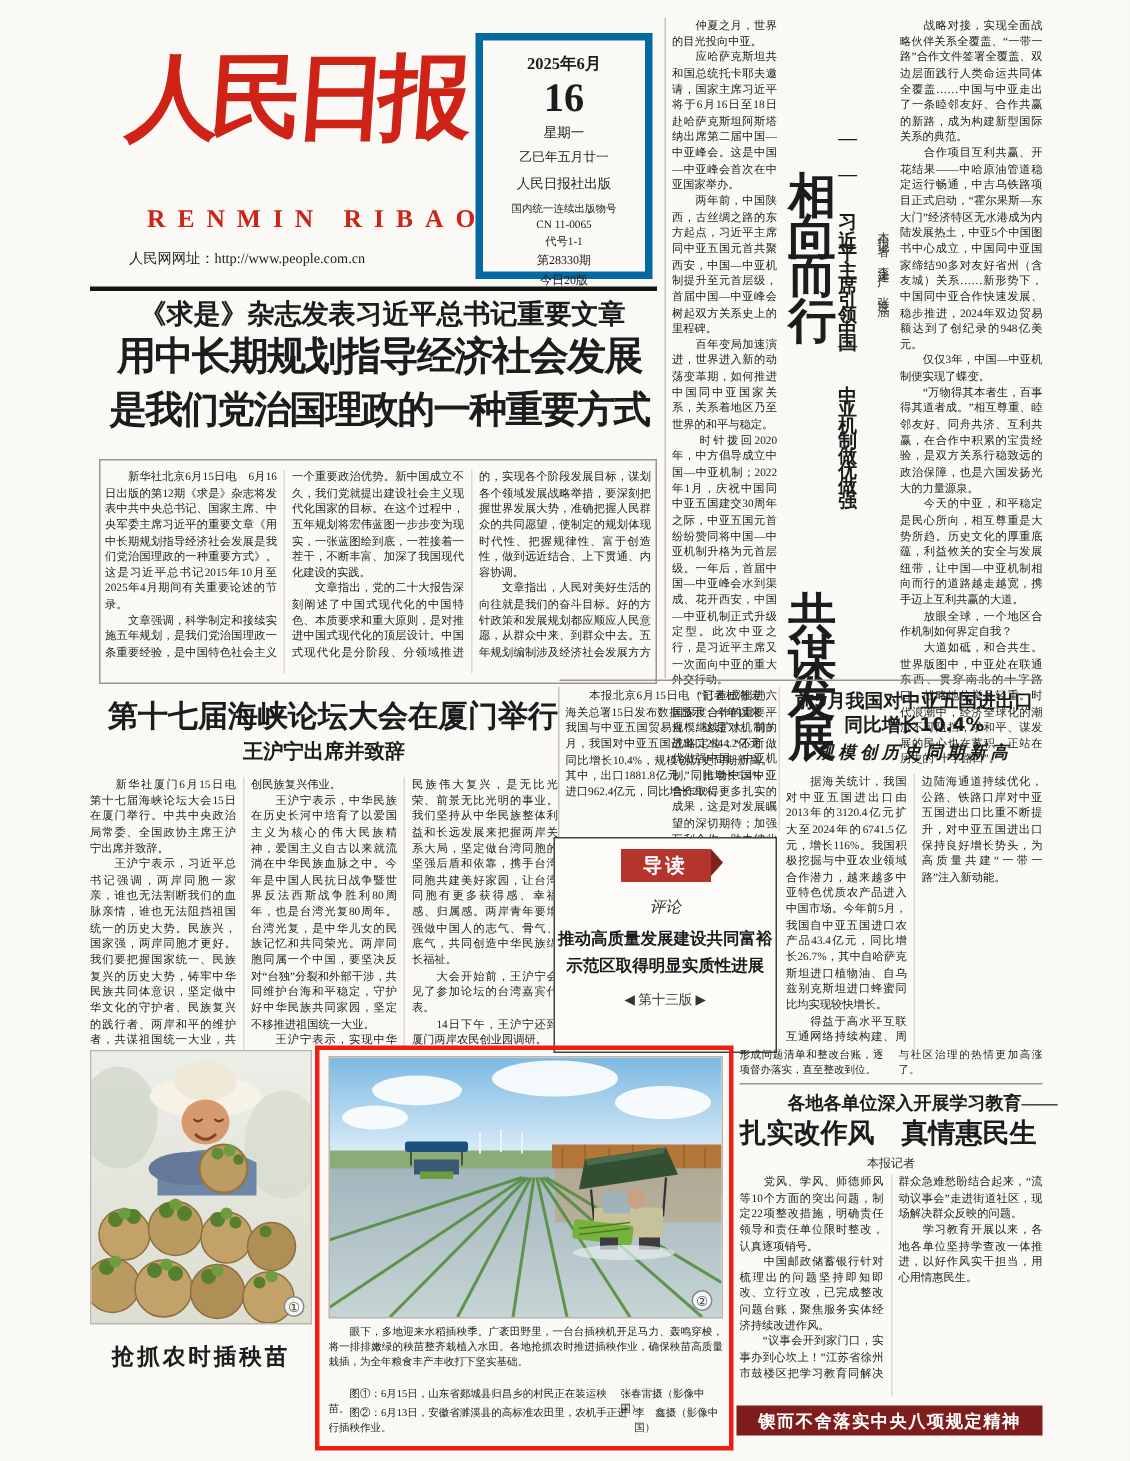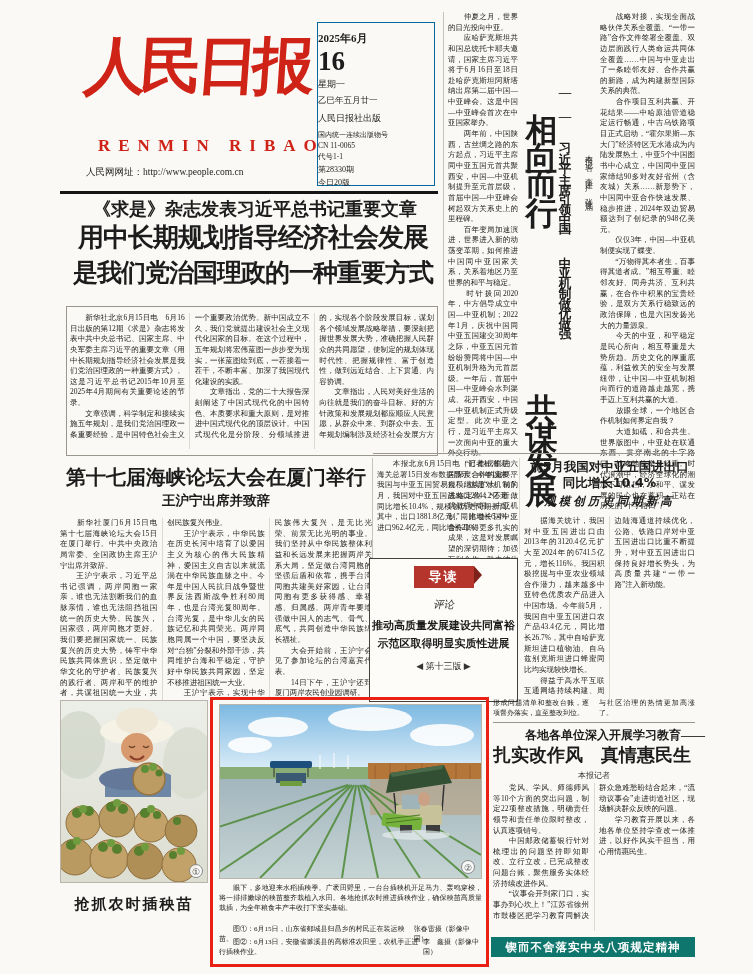--- a/index.html
+++ b/index.html
@@ -19,21 +19,21 @@
 </style>
 </head>
 <body>
 
 <div id="page">
 
   <div class="abs" style="left:84px;top:22px;width:232px;height:104px;font-size:62px;font-weight:bold;line-height:1.45;letter-spacing:-6px;color:#cf2318;transform:skewX(-4deg);">人民日报</div>
   <div class="abs" style="left:98px;top:136px;font-size:17px;font-weight:bold;letter-spacing:8px;color:#cf2318;">RENMIN RIBAO</div>
   <div class="abs" style="left:86px;top:166px;font-size:9.5px;color:#222;">人民网网址：http://www.people.com.cn</div>
 
-  <div class="abs" style="left:317px;top:22px;width:118px;height:164px;border:1px solid #0369a1;box-sizing:border-box;text-align:left;">
+  <div class="abs" style="left:317px;top:22px;width:118px;height:164px;border:5px solid #0369a1;box-sizing:border-box;text-align:center;">
     <div style="margin-top:8px;font-size:11px;font-weight:bold;">2025年6月</div>
     <div style="font-size:27px;font-weight:bold;line-height:1.15;">16</div>
     <div style="font-size:9px;margin-top:1px;">星期一</div>
     <div style="font-size:8.5px;margin-top:4px;">乙巳年五月廿一</div>
     <div style="font-size:9px;margin-top:5px;">人民日报社出版</div>
     <div style="font-size:7px;margin-top:5px;">国内统一连续出版物号</div>
     <div style="font-size:7.5px;margin-top:1px;">CN 11-0065</div>
     <div style="font-size:7.5px;margin-top:2px;">代号1-1</div>
     <div style="font-size:8px;margin-top:2px;">第28330期</div>
     <div style="font-size:8px;margin-top:2px;">今日20版</div>
@@ -67,21 +67,21 @@
   <div class="abs vtext" style="left:582px;top:148px;height:190px;font-size:8px;letter-spacing:3px;color:#333;">本报记者　李建广　张世涵</div>
 
   <div class="abs body-text" style="left:600px;top:12px;width:95px;height:686px;">　　战略对接，实现全面战略伙伴关系全覆盖、“一带一路”合作文件签署全覆盖、双边层面践行人类命运共同体全覆盖……中国与中亚走出了一条睦邻友好、合作共赢的新路，成为构建新型国际关系的典范。
 　　合作项目互利共赢、开花结果——中哈原油管道稳定运行畅通，中吉乌铁路项目正式启动，“霍尔果斯—东大门”经济特区无水港成为内陆发展热土，中亚5个中国图书中心成立，中国同中亚国家缔结90多对友好省州（含友城）关系……新形势下，中国同中亚合作快速发展、稳步推进，2024年双边贸易额达到了创纪录的948亿美元。
 　　仅仅3年，中国—中亚机制便实现了蝶变。
 　　“万物得其本者生，百事得其道者成。”相互尊重、睦邻友好、同舟共济、互利共赢，在合作中积累的宝贵经验，是双方关系行稳致远的政治保障，也是六国发扬光大的力量源泉。
 　　今天的中亚，和平稳定是民心所向，相互尊重是大势所趋。历史文化的厚重底蕴，利益攸关的安全与发展纽带，让中国—中亚机制相向而行的道路越走越宽，携手迈上互利共赢的大道。
 　　放眼全球，一个地区合作机制如何界定自我？
 　　大道如砥，和合共生。世界版图中，中亚处在联通东西、贯穿南北的十字路口，战略地位举足轻重。时代浪潮中，经济全球化的潮流不可阻挡，求和平、谋发展的民心也在蓄积，正站在历史的“十字路口”。</div>
 
-  <div class="abs center sans" style="left:60px;top:464px;width:312px;font-size:20px;font-weight:bold;">第十七届海峡论坛大会在厦门举行</div>
+  <div class="abs center sans" style="left:60px;top:464px;width:312px;font-size:20px;font-weight:bold;text-align:right;">第十七届海峡论坛大会在厦门举行</div>
   <div class="abs center" style="left:60px;top:492px;width:312px;font-size:13.5px;font-weight:bold;">王沪宁出席并致辞</div>
   <div class="abs body-text cols3" style="left:60px;top:518px;width:312px;height:182px;">　　新华社厦门6月15日电　第十七届海峡论坛大会15日在厦门举行。中共中央政治局常委、全国政协主席王沪宁出席并致辞。
 　　王沪宁表示，习近平总书记强调，两岸同胞一家亲，谁也无法割断我们的血脉亲情，谁也无法阻挡祖国统一的历史大势。民族兴，国家强，两岸同胞才更好。我们要把握国家统一、民族复兴的历史大势，铸牢中华民族共同体意识，坚定做中华文化的守护者、民族复兴的践行者、两岸和平的维护者，共谋祖国统一大业，共创民族复兴伟业。
 　　王沪宁表示，中华民族在历史长河中培育了以爱国主义为核心的伟大民族精神，爱国主义自古以来就流淌在中华民族血脉之中。今年是中国人民抗日战争暨世界反法西斯战争胜利80周年，也是台湾光复80周年。台湾光复，是中华儿女的民族记忆和共同荣光。两岸同胞同属一个中国，要坚决反对“台独”分裂和外部干涉，共同维护台海和平稳定，守护好中华民族共同家园，坚定不移推进祖国统一大业。
 　　王沪宁表示，实现中华民族伟大复兴，是无比光荣、前景无比光明的事业。我们坚持从中华民族整体利益和长远发展来把握两岸关系大局，坚定做台湾同胞的坚强后盾和依靠，携手台湾同胞共建美好家园，让台湾同胞有更多获得感、幸福感、归属感。两岸青年要增强做中国人的志气、骨气、底气，共同创造中华民族绵长福祉。
 　　大会开始前，王沪宁会见了参加论坛的台湾嘉宾代表。
 　　14日下午，王沪宁还到厦门两岸农民创业园调研。</div>
 
   <div class="abs hrule" style="left:373px;top:453px;width:322px;"></div>
   <div class="abs vrule" style="left:372px;top:458px;height:244px;"></div>
@@ -261,15 +261,15 @@
   <div class="abs hrule" style="left:493px;top:722px;width:202px;"></div>
 
   <div class="abs" style="left:493px;top:727px;width:202px;font-size:12px;font-weight:bold;margin-left:32px;">各地各单位深入开展学习教育——</div>
   <div class="abs sans" style="left:493px;top:743px;width:202px;font-size:18px;font-weight:bold;">扎实改作风　真情惠民生</div>
   <div class="abs center" style="left:493px;top:770px;width:202px;font-size:8px;color:#333;">本报记者</div>
   <div class="abs body-text cols2" style="left:493px;top:783px;width:202px;height:148px;">　　党风、学风、师德师风等10个方面的突出问题，制定22项整改措施，明确责任领导和责任单位限时整改，认真逐项销号。
 　　中国邮政储蓄银行针对梳理出的问题坚持即知即改、立行立改，已完成整改问题台账，聚焦服务实体经济持续改进作风。
 　　“议事会开到家门口，实事办到心坎上！”江苏省徐州市鼓楼区把学习教育同解决群众急难愁盼结合起来，“流动议事会”走进街道社区，现场解决群众反映的问题。
 　　学习教育开展以来，各地各单位坚持学查改一体推进，以好作风实干担当，用心用情惠民生。</div>
 
-  <div class="abs center sans" style="left:491px;top:937px;width:204px;height:20px;background:#0f766e;color:#fff;font-size:11.5px;font-weight:bold;line-height:20px;letter-spacing:1px;">锲而不舍落实中央八项规定精神</div>
+  <div class="abs center sans" style="left:491px;top:937px;width:204px;height:20px;background:#7f1d1d;color:#fff;font-size:11.5px;font-weight:bold;line-height:20px;letter-spacing:1px;">锲而不舍落实中央八项规定精神</div>
 
 </div>
 
 </body></html>

